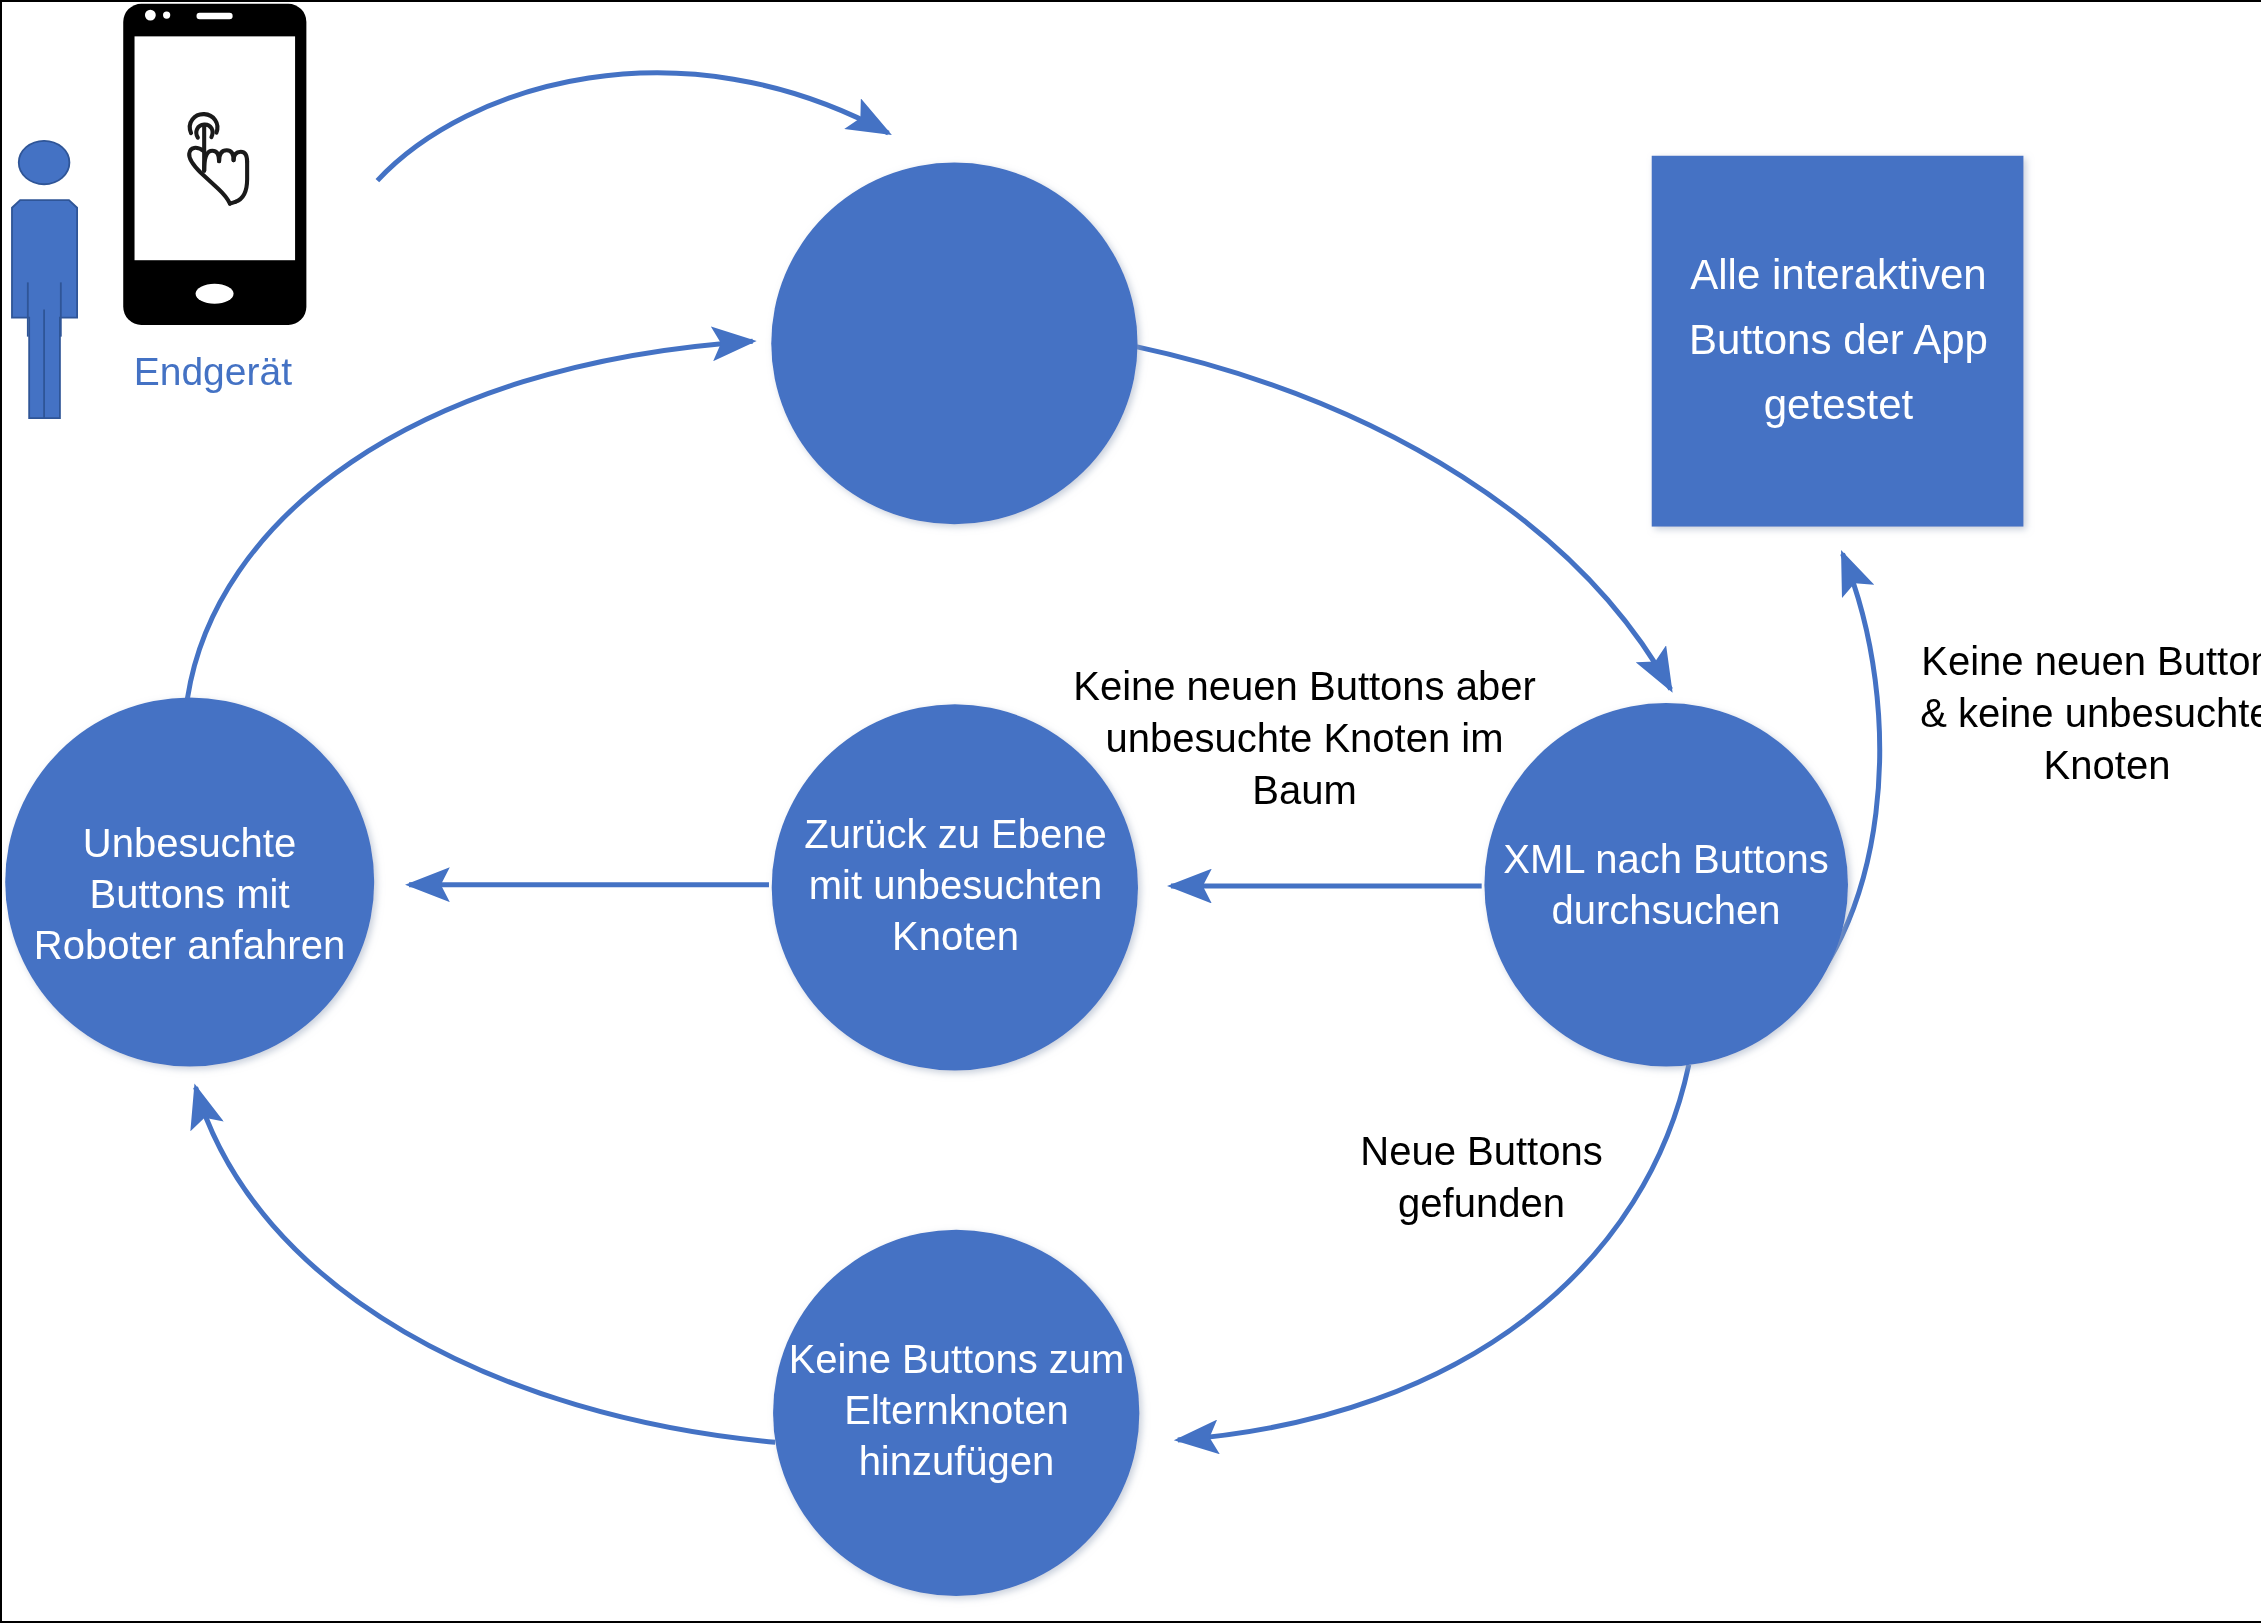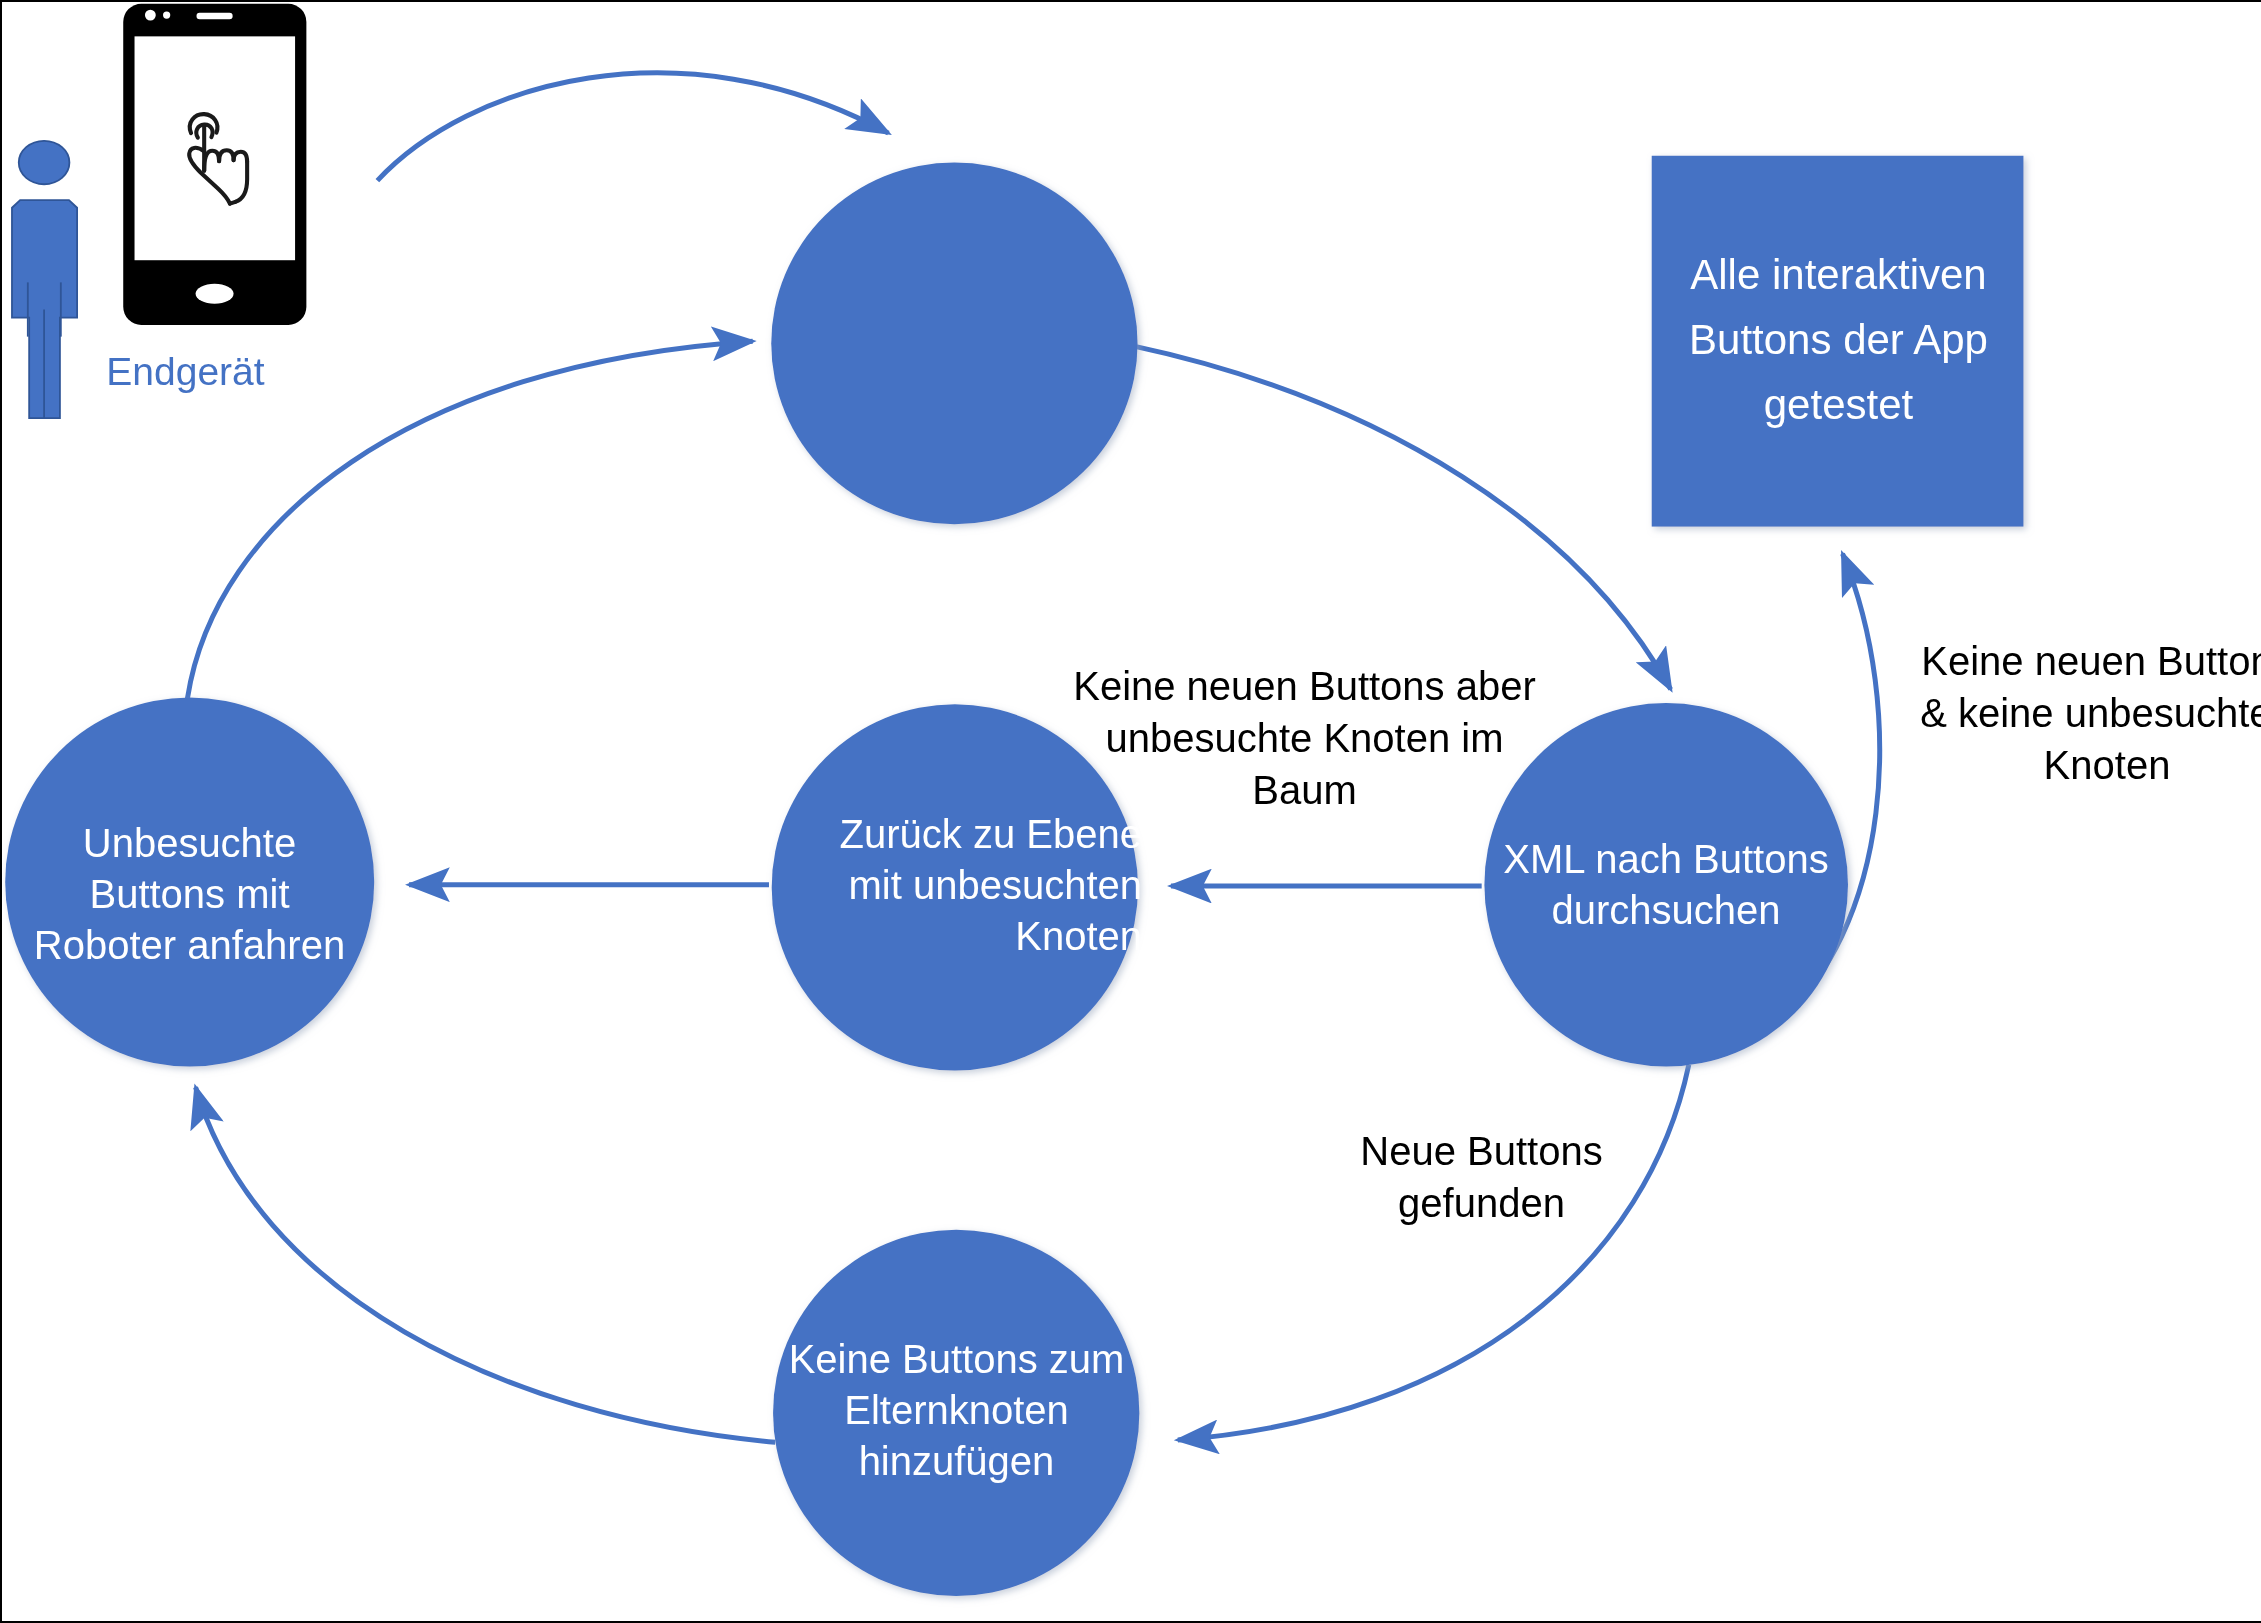--- a/index.html
+++ b/index.html
@@ -113,32 +113,32 @@
 
     <ellipse cx="415" cy="1946" rx="408" ry="408" fill="#4472c4" filter="url(#softshadow)"></ellipse>
 
     <ellipse cx="2107" cy="1958" rx="405" ry="405" fill="#4472c4" filter="url(#softshadow)"></ellipse>
 
     <ellipse cx="3680" cy="1952" rx="402" ry="402" fill="#4472c4" filter="url(#softshadow)"></ellipse>
 
     <ellipse cx="2110" cy="3120" rx="405" ry="405" fill="#4472c4" filter="url(#softshadow)"></ellipse>
   </svg>
 
-  <div class="device-label" style="left:77px; top:348px; width:213px; font-size:39px;">Endgerät</div>
+  <div class="device-label" style="left:77px; top:348px; width:213px; font-size:39px;text-align:right;">Endgerät</div>
 
 
   <div class="node-label" style="left:1651px; top:240px; width:371px; font-size:42px; line-height:1.55;">Alle interaktiven
 Buttons der App
 getestet</div>
 
   <div class="node-label" style="left:0px; top:800px; width:375px; font-size:40px;margin-top:16px;">Unbesuchte
 Buttons mit
 Roboter anfahren</div>
 
-  <div class="node-label" style="left:767px; top:807px; width:373px; font-size:40px;text-align:right;">Zurück zu Ebene
+  <div class="node-label" style="left:767px; top:807px; width:373px; font-size:40px;">Zurück zu Ebene
 mit unbesuchten
 Knoten</div>
 
   <div class="node-label" style="left:1481px; top:832px; width:366px; font-size:40px;">XML nach Buttons
 durchsuchen</div>
 
   <div class="node-label" style="left:769px; top:1332px; width:371px; font-size:40px;">Keine Buttons zum
 Elternknoten
 hinzufügen</div>
 

